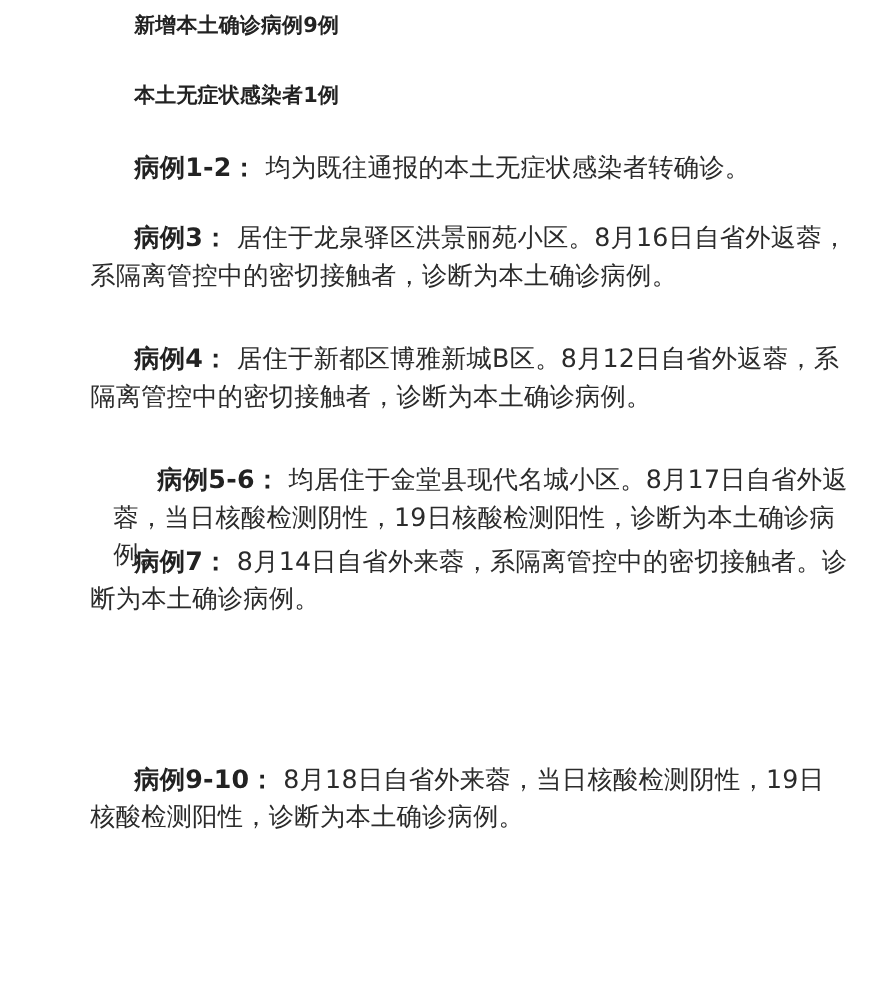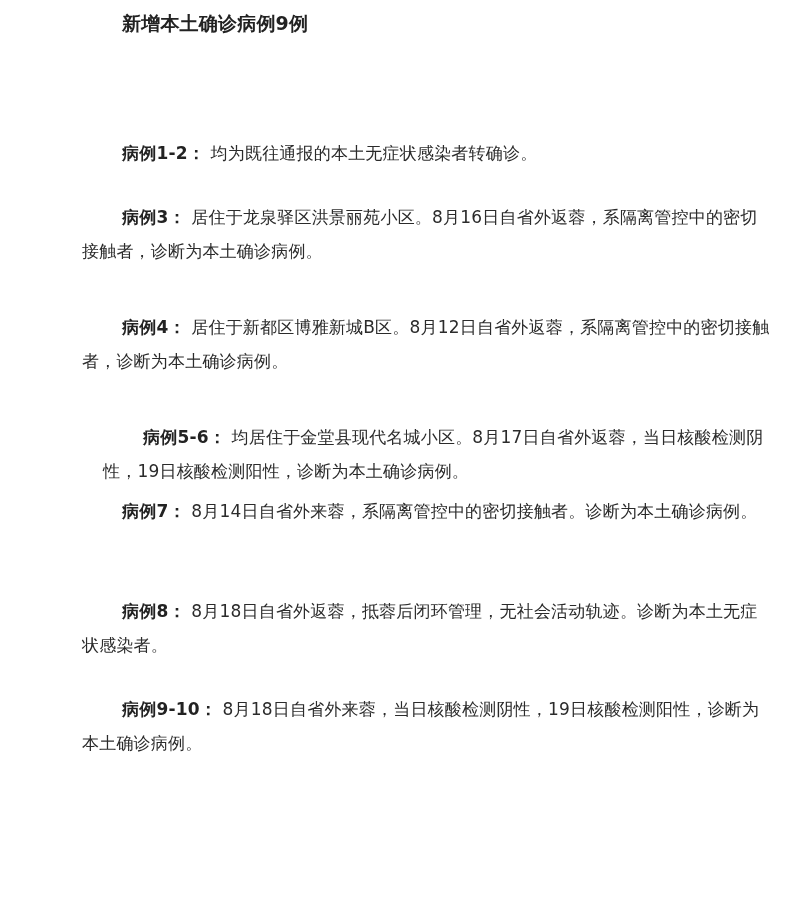--- a/index.html
+++ b/index.html
@@ -4,47 +4,45 @@
 <style>
   html, body { margin: 0; padding: 0; background: #ffffff; }
   body {
     width: 800px; height: 901px; overflow: hidden;
     font-family: "DejaVu Sans", "Liberation Sans", sans-serif;
     color: #2b2b2b;
   }
   .doc { position: relative; width: 680px; height: 901px; }
   .p {
     position: absolute; left: 82px; width: 690px;
-    font-size: 17px; line-height: 34px; letter-spacing: 0.2px;
+    font-size: 23px; line-height: 34px; letter-spacing: 0.2px;
     text-indent: 40px; margin: 0; white-space: normal;
   }
   .b { font-weight: bold; color: #222; }
   .head { font-weight: bold; font-size: 19px; color: #222; }
 </style>
 </head>
 <body>
 
 <div class="doc">
   <p class="p head" style="top:6px;">新增本土确诊病例9例</p>
+  <p class="p head" style="top:70px;">本土无症状感染者1例</p>
 
   <p class="p" style="top:136px;">
     <span class="b">病例1-2：</span><span> 均为既往通报的本土无症状感染者转确诊。</span>
   </p>
   <p class="p" style="top:200px;">
     <span class="b">病例3：</span><span> 居住于龙泉驿区洪景丽苑小区。8月16日自省外返蓉，系隔离管控中的密切接触者，诊断为本土确诊病例。</span>
   </p>
   <p class="p" style="top:310px;">
     <span class="b">病例4：</span><span>  居住于新都区博雅新城B区。8月12日自省外返蓉，系隔离管控中的密切接触者，诊断为本土确诊病例。</span>
   </p>
   <p class="p" style="top:420px;margin-left:21px;">
     <span class="b">病例5-6：</span><span> 均居住于金堂县现代名城小区。8月17日自省外返蓉，当日核酸检测阴性，19日核酸检测阳性，诊断为本土确诊病例。</span>
   </p>
   <p class="p" style="top:494px;">
     <span class="b">病例7：</span><span> 8月14日自省外来蓉，系隔离管控中的密切接触者。诊断为本土确诊病例。</span>
   </p>
-  <p class="p" style="top:594px;">
-    <span class="b">病例8：</span><span> 8月18日自省外返蓉，抵蓉后闭环管理，无社会活动轨迹。诊断为本土无症状感染者。</span>
-  </p>
   <p class="p" style="top:692px;">
     <span class="b">病例9-10：</span><span>    8月18日自省外来蓉，当日核酸检测阴性，19日核酸检测阳性，诊断为本土确诊病例。</span>
   </p>
 
 </div>
 
 </body></html>

